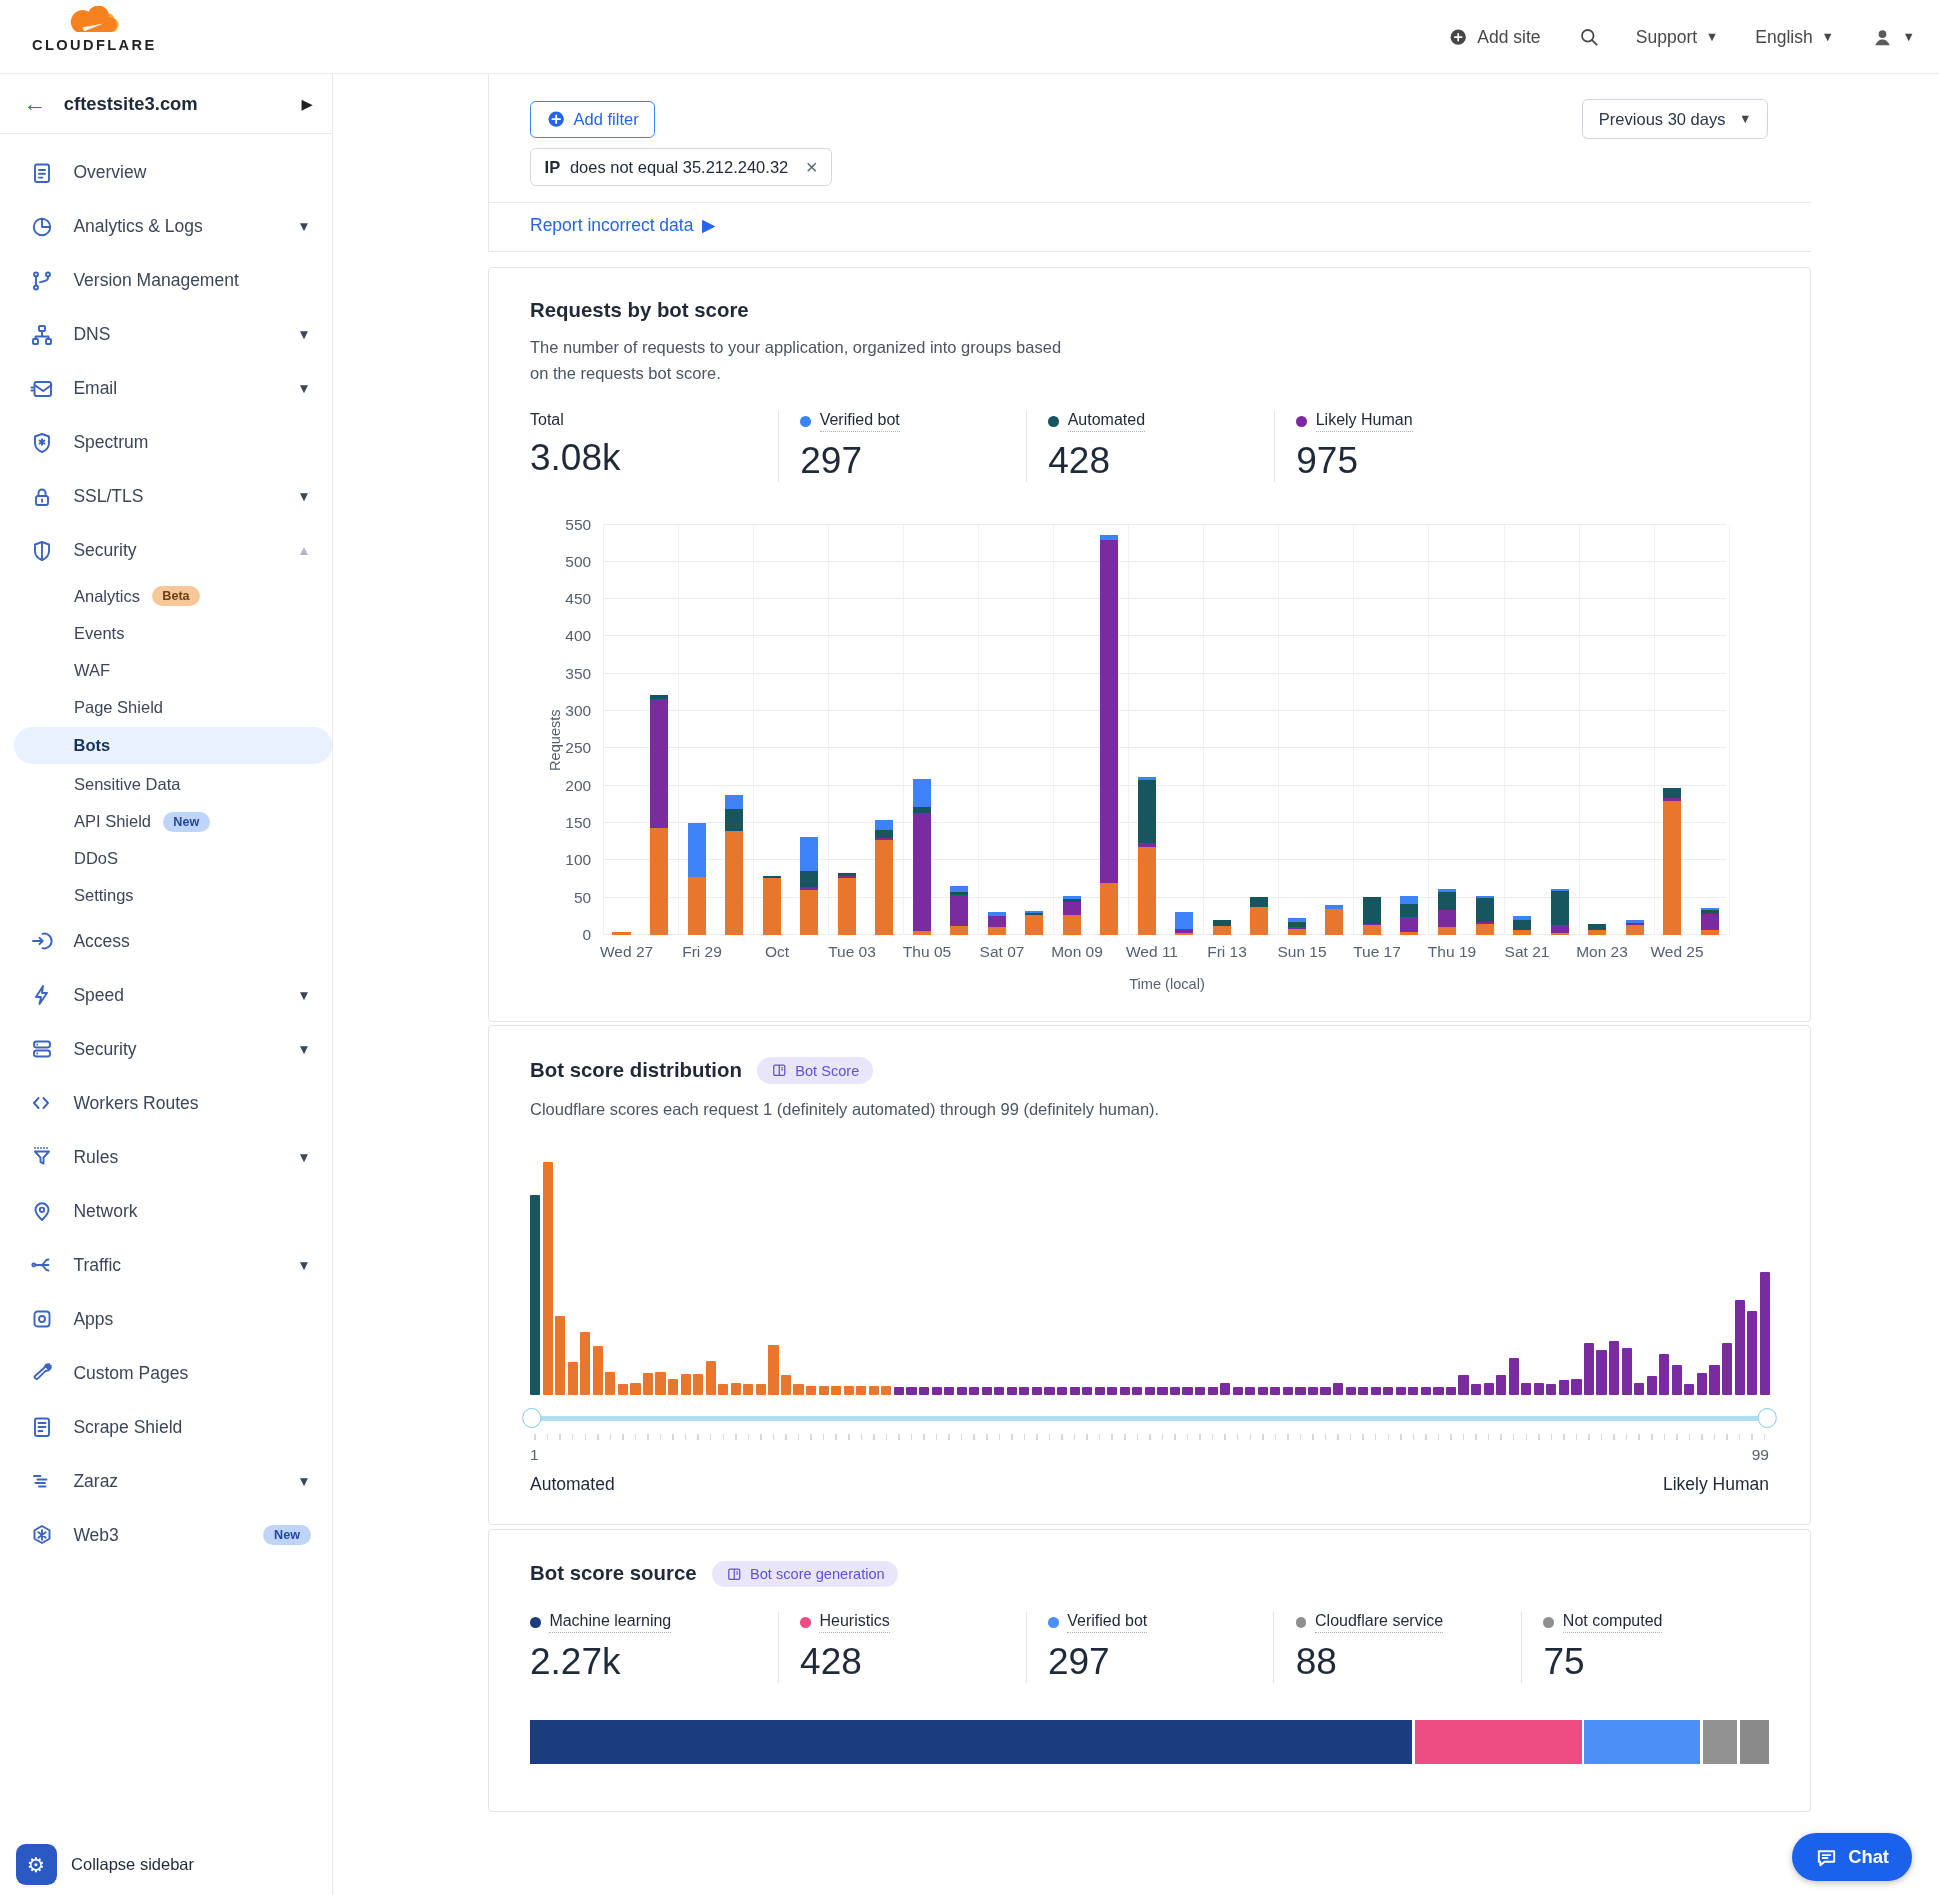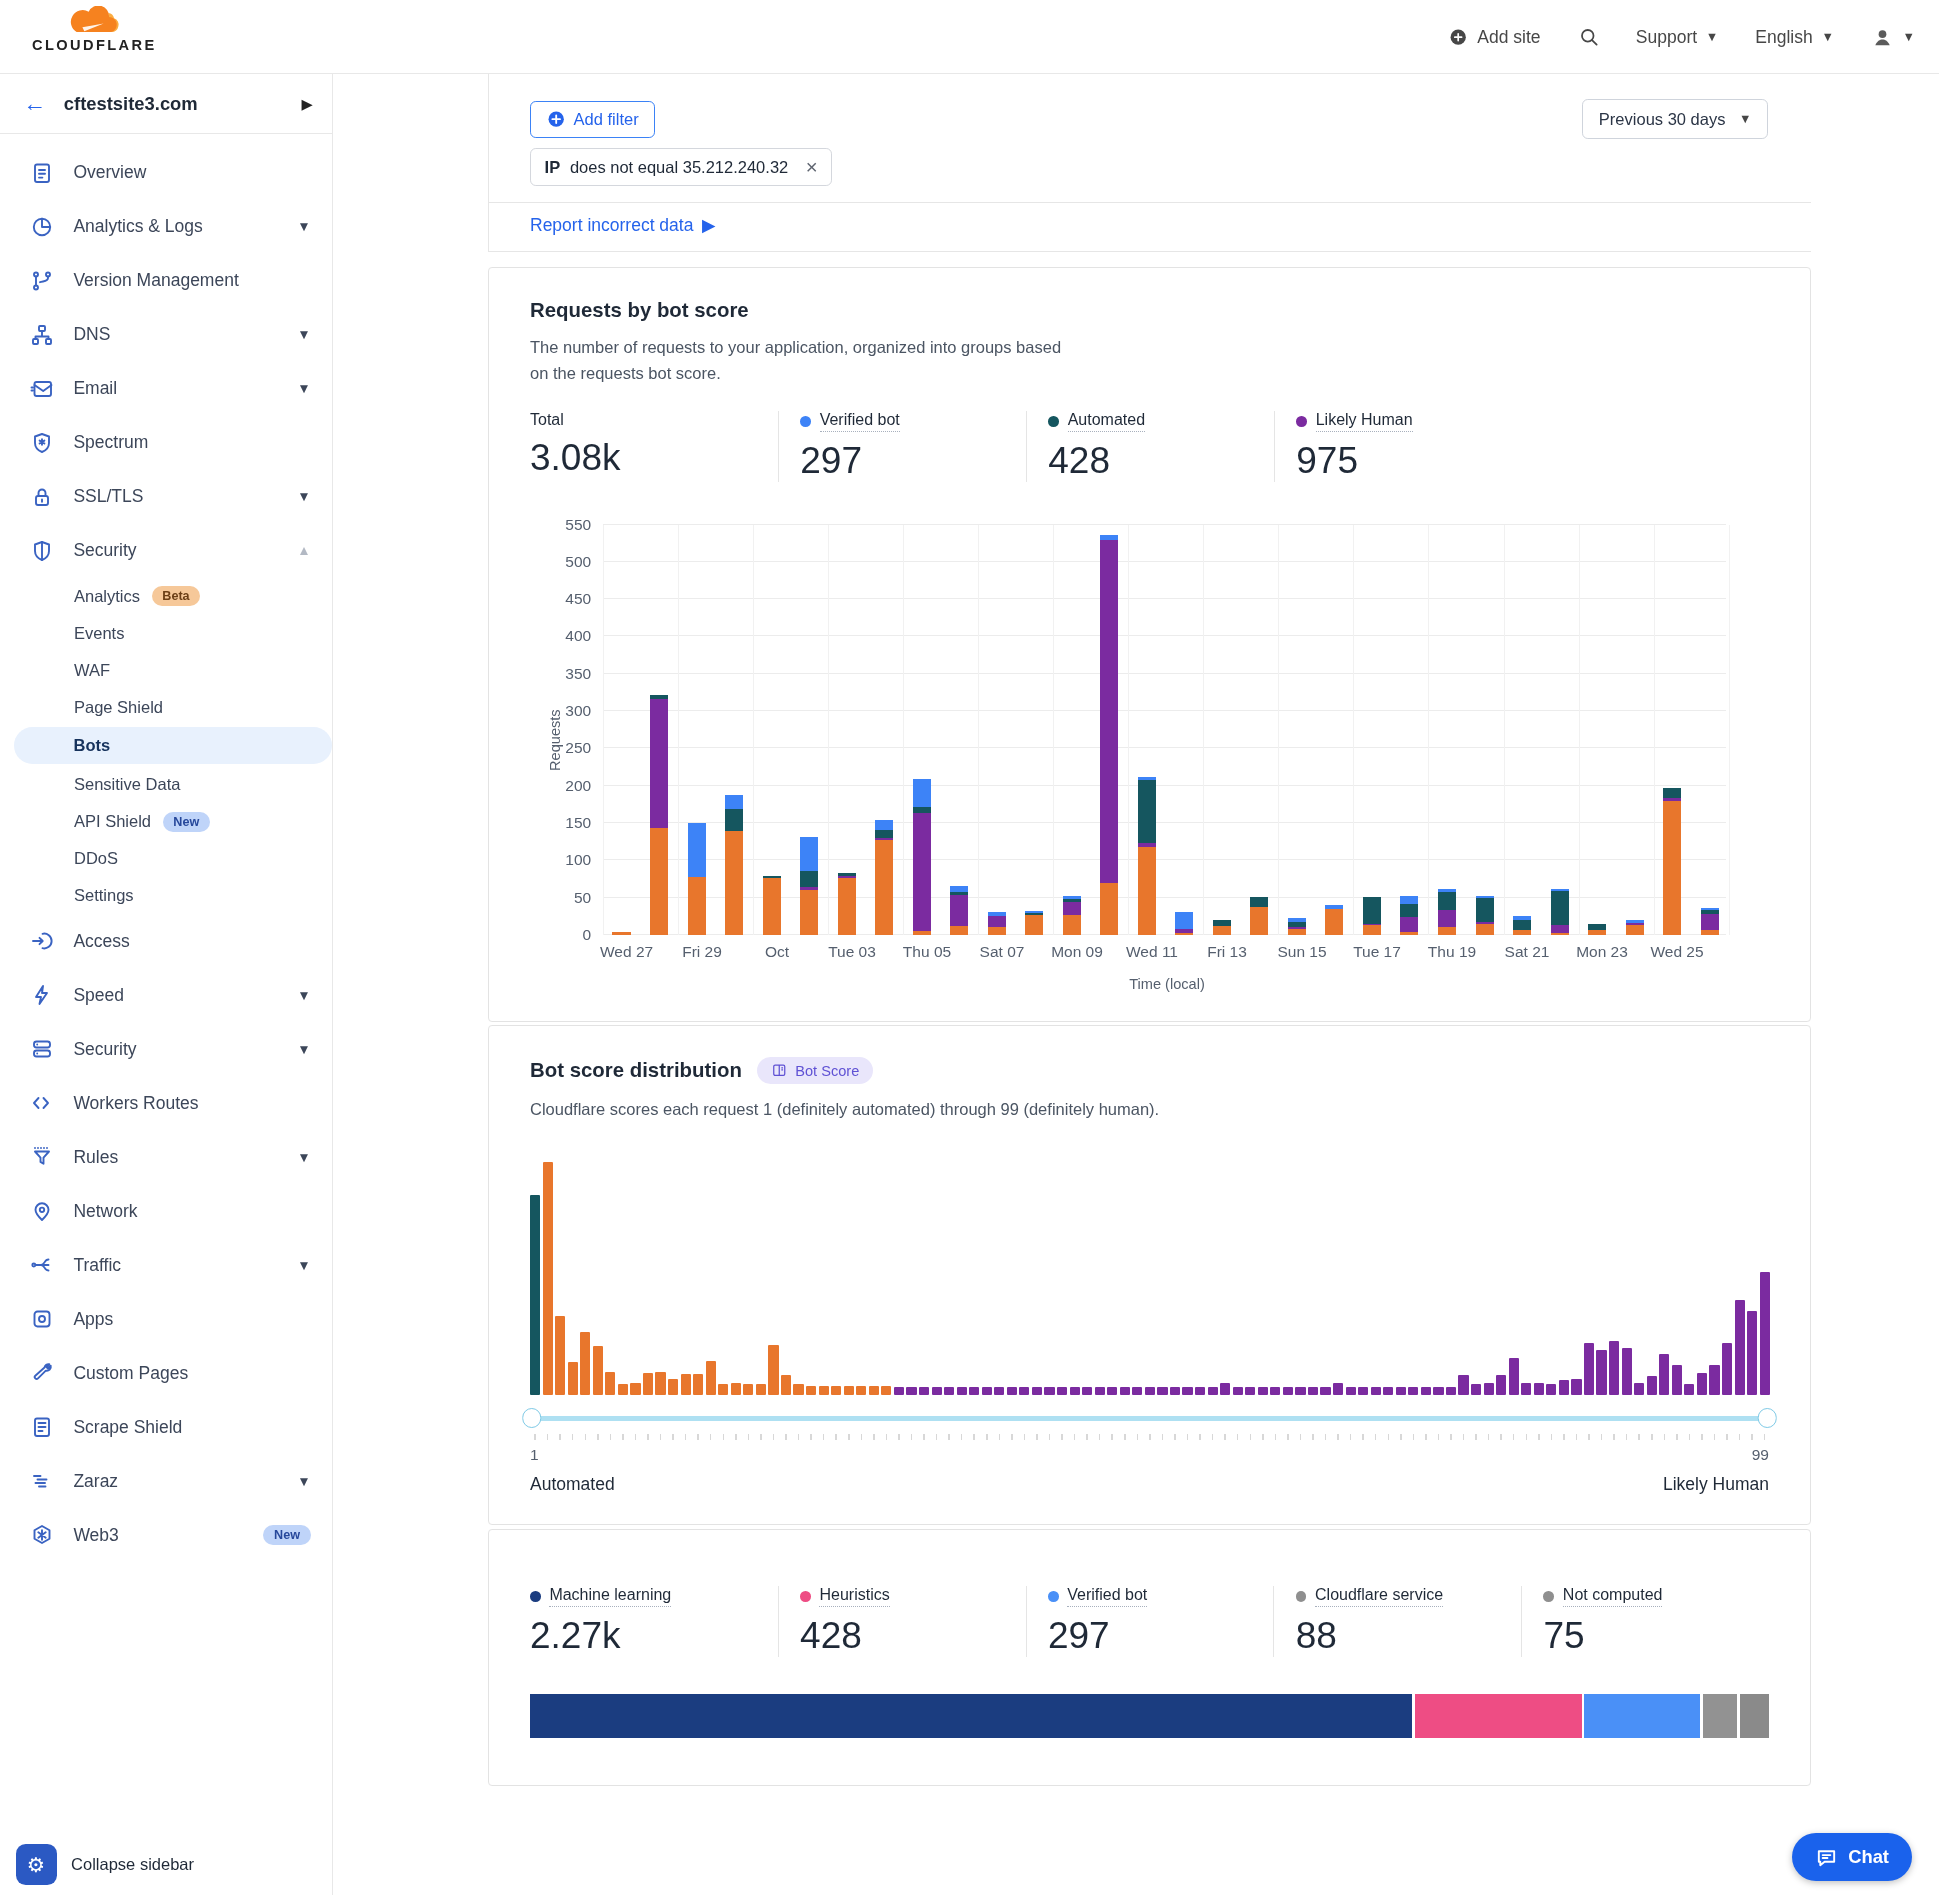--- a/index.html
+++ b/index.html
@@ -1096,20 +1096,32 @@
       <span>1</span>
       <span>99</span>
     </div>
     <div id="hist-ends">
       <span>Automated</span>
       <span>Likely Human</span>
     </div>
   </div>
 
   <div class="card" style="padding-bottom:47px">
+    <div class="card-title-row">
+      <span class="card-title">Bot score source</span>
+      <span class="pill-badge">
+        <span class="icon">
+          <svg width="16.5" height="16.5" viewBox="0 0 24 24" fill="none" stroke="#5f51d4" stroke-width="1.8">
+              <rect x="4" y="4.5" width="16" height="15" rx="2"></rect>
+              <path d="M12 4.5v15M15 8.5h2.5M15 11.5h2.5"></path>
+            </svg>
+        </span>
+        <span>Bot score generation</span>
+      </span>
+    </div>
     <div class="stats-row" id="source-stats">
         <div class="stat-col">
           <div class="stat-head">
             <span class="stat-dot" style="background: rgb(27, 61, 128);"></span>
             <span class="stat-label u">Machine learning</span>
           </div>
           <div class="stat-value">2.27k</div>
         </div>
         <div class="stat-col">
           <div class="stat-head">

